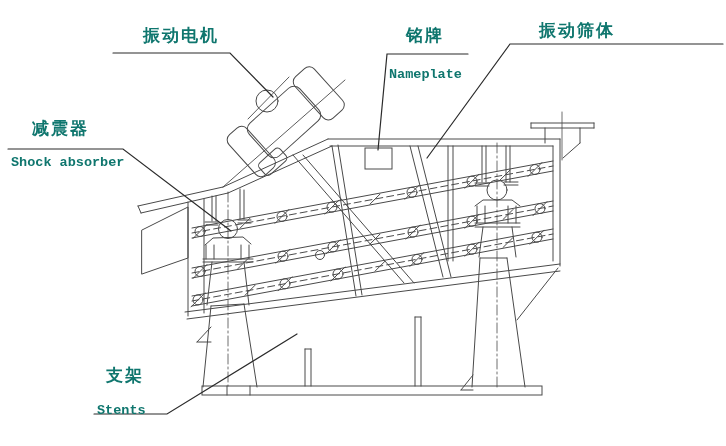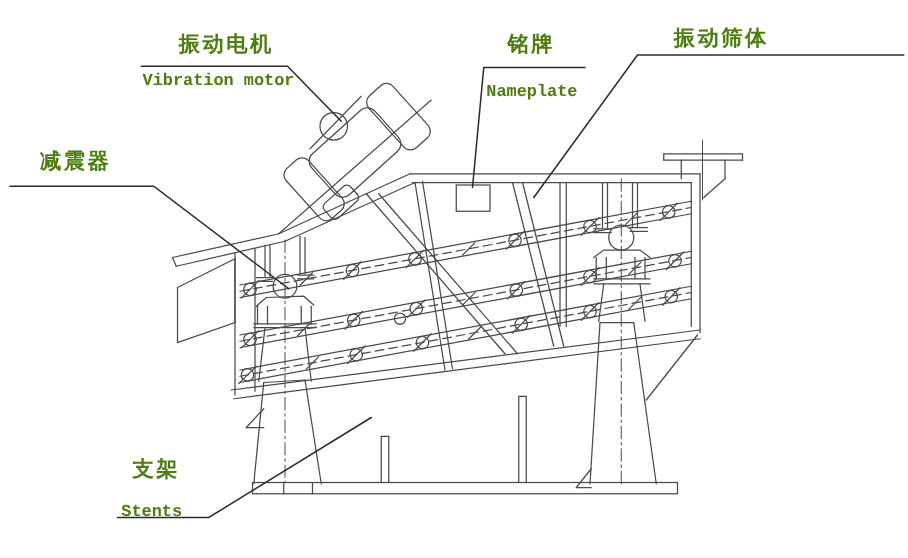--- a/index.html
+++ b/index.html
@@ -1,21 +1,21 @@
 <!DOCTYPE html>
 <html><head>
 <meta charset="utf-8">
 <style>
   html,body{margin:0;padding:0;background:#ffffff;}
   #stage{
     position:relative;width:726px;height:446px;background:#ffffff;
     font-family:"Liberation Sans","DejaVu Sans",sans-serif;overflow:hidden;
   }
   #linework{position:absolute;left:0;top:0;}
-  .lbl{position:absolute;color:#4d7c0f;white-space:nowrap;line-height:1;}
+  .lbl{position:absolute;color:#0f766e;white-space:nowrap;line-height:1;}
   .zh{font-weight:bold;font-size:17px;letter-spacing:2px;font-family:"Liberation Sans","DejaVu Sans",sans-serif;}
   .en{font-weight:bold;font-size:13.5px;letter-spacing:0px;font-family:"Liberation Mono","DejaVu Sans Mono",monospace;}
 </style>
 </head>
 <body>
 
 <div id="stage">
 
   <svg id="linework" width="726" height="446" viewBox="0 0 726 446" fill="none" stroke="#4a4a4a" stroke-width="1" stroke-linecap="round">
 
@@ -205,25 +205,25 @@
     <g stroke="#2b2b2b" stroke-width="1.2">
       <path d="M113,53 L230,53 L273,97"></path>
       <path d="M468,54 L387,54 L378,150"></path>
       <path d="M723,44 L510,44 L427,158"></path>
       <path d="M8,149 L123,149 L231,231"></path>
       <path d="M94,414 L167,414 L297,334"></path>
     </g>
   </svg>
 
   <div class="lbl zh" style="left:143px;top:27px">振动电机</div>
-  <div class="lbl en" style="left:114px;top:59px">Vibration motor</div>
 
   <div class="lbl zh" style="left:406px;top:27px">铭牌</div>
   <div class="lbl en" style="left:389px;top:68px">Nameplate</div>
 
   <div class="lbl zh" style="left:539px;top:22px">振动筛体</div>
 
   <div class="lbl zh" style="left:32px;top:120px">减震器</div>
+  <div class="lbl en" style="left:11px;top:156px">Shock absorber</div>
 
   <div class="lbl zh" style="left:106px;top:367px">支架</div>
   <div class="lbl en" style="left:97px;top:404px">Stents</div>
 
 </div>
 
 </body></html>

